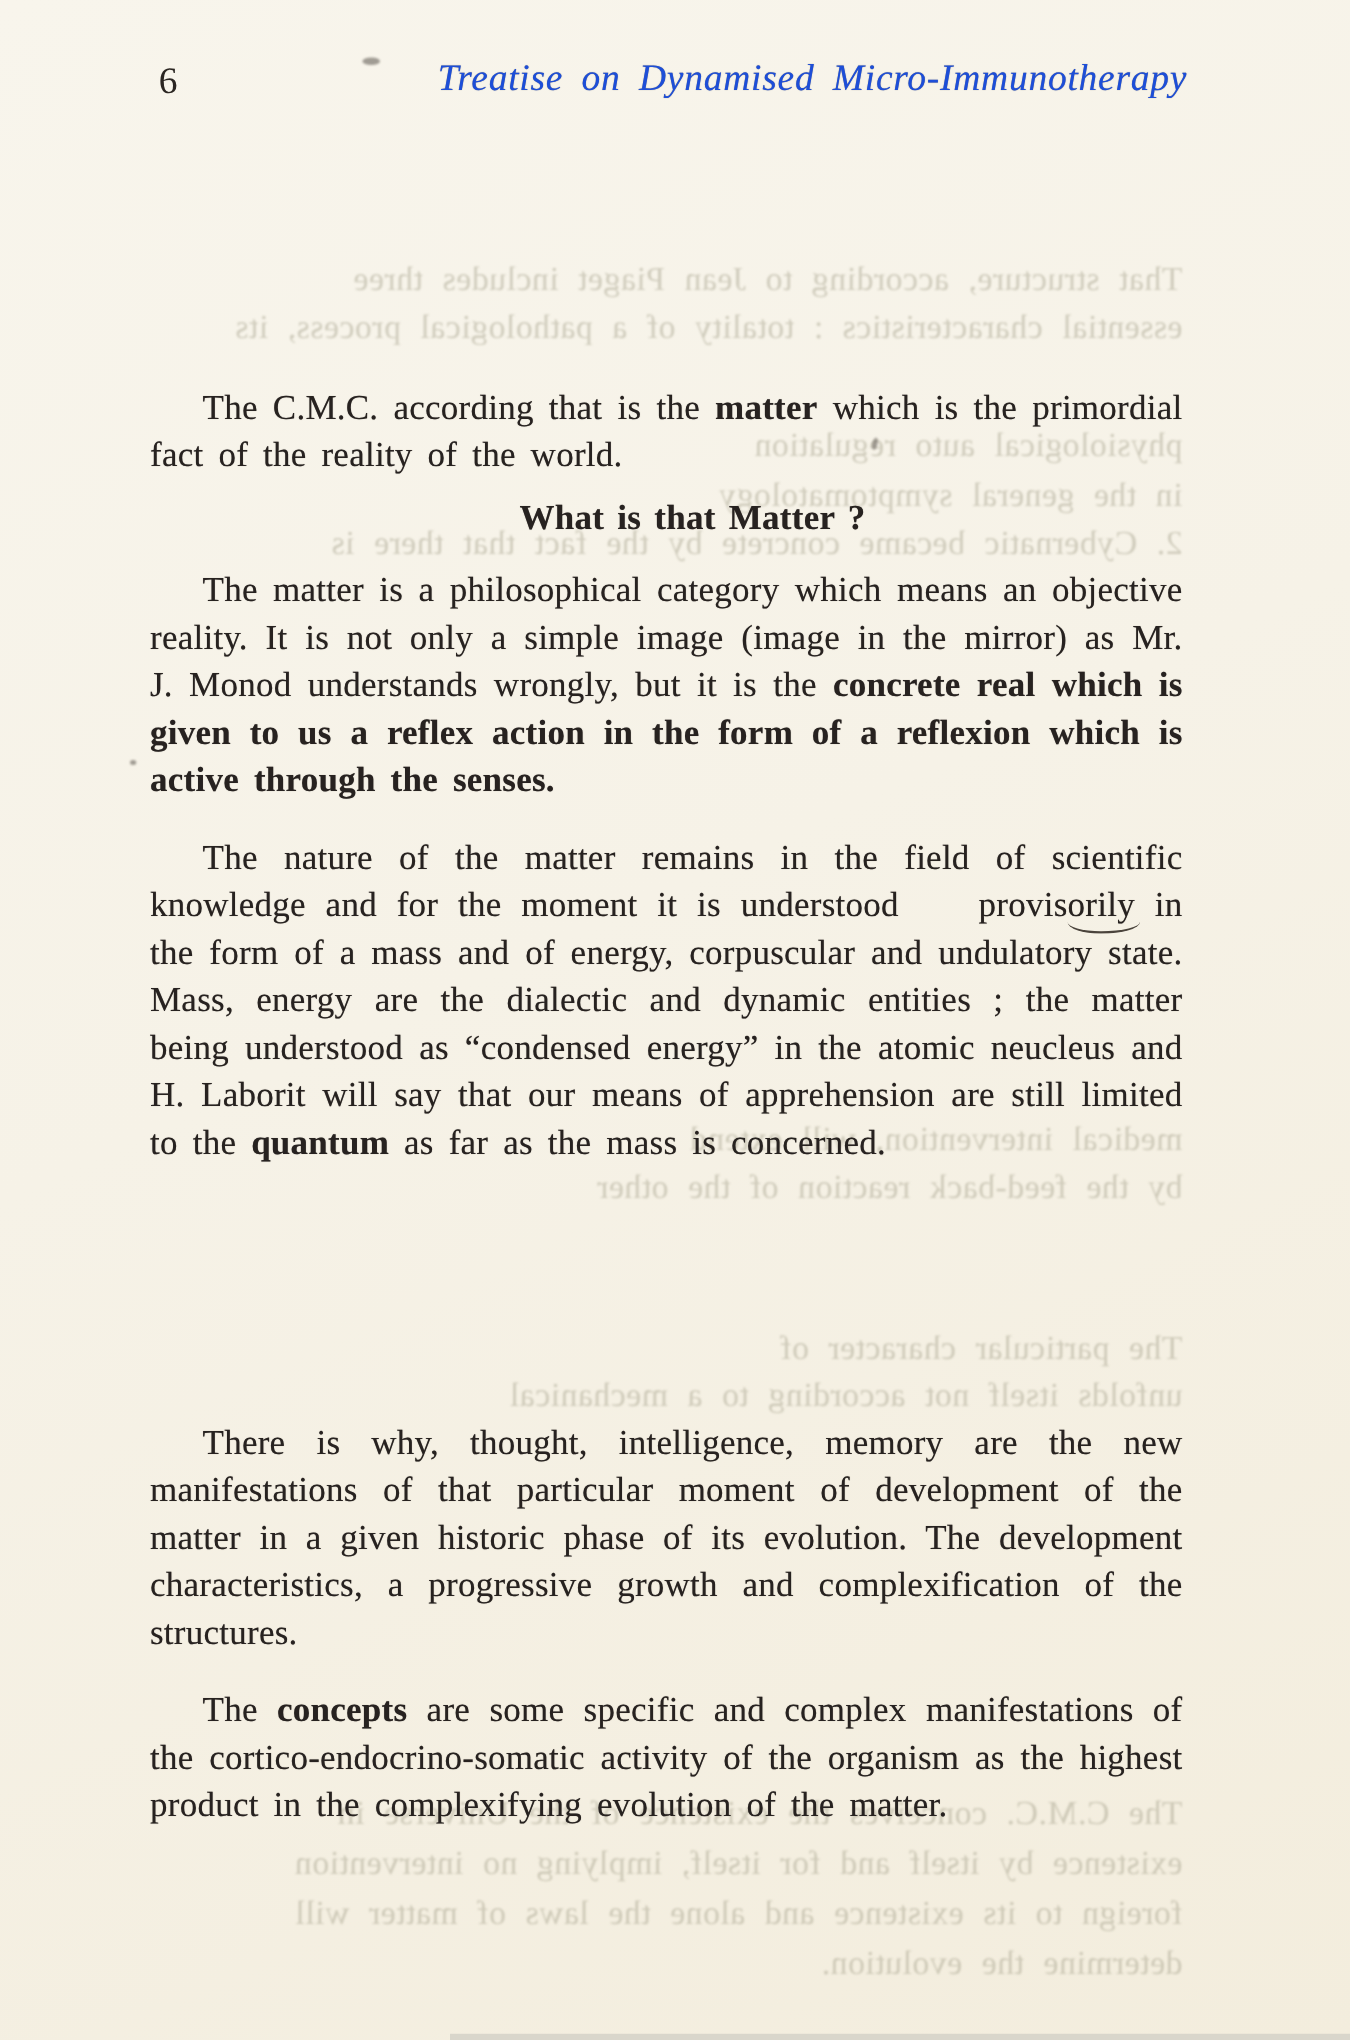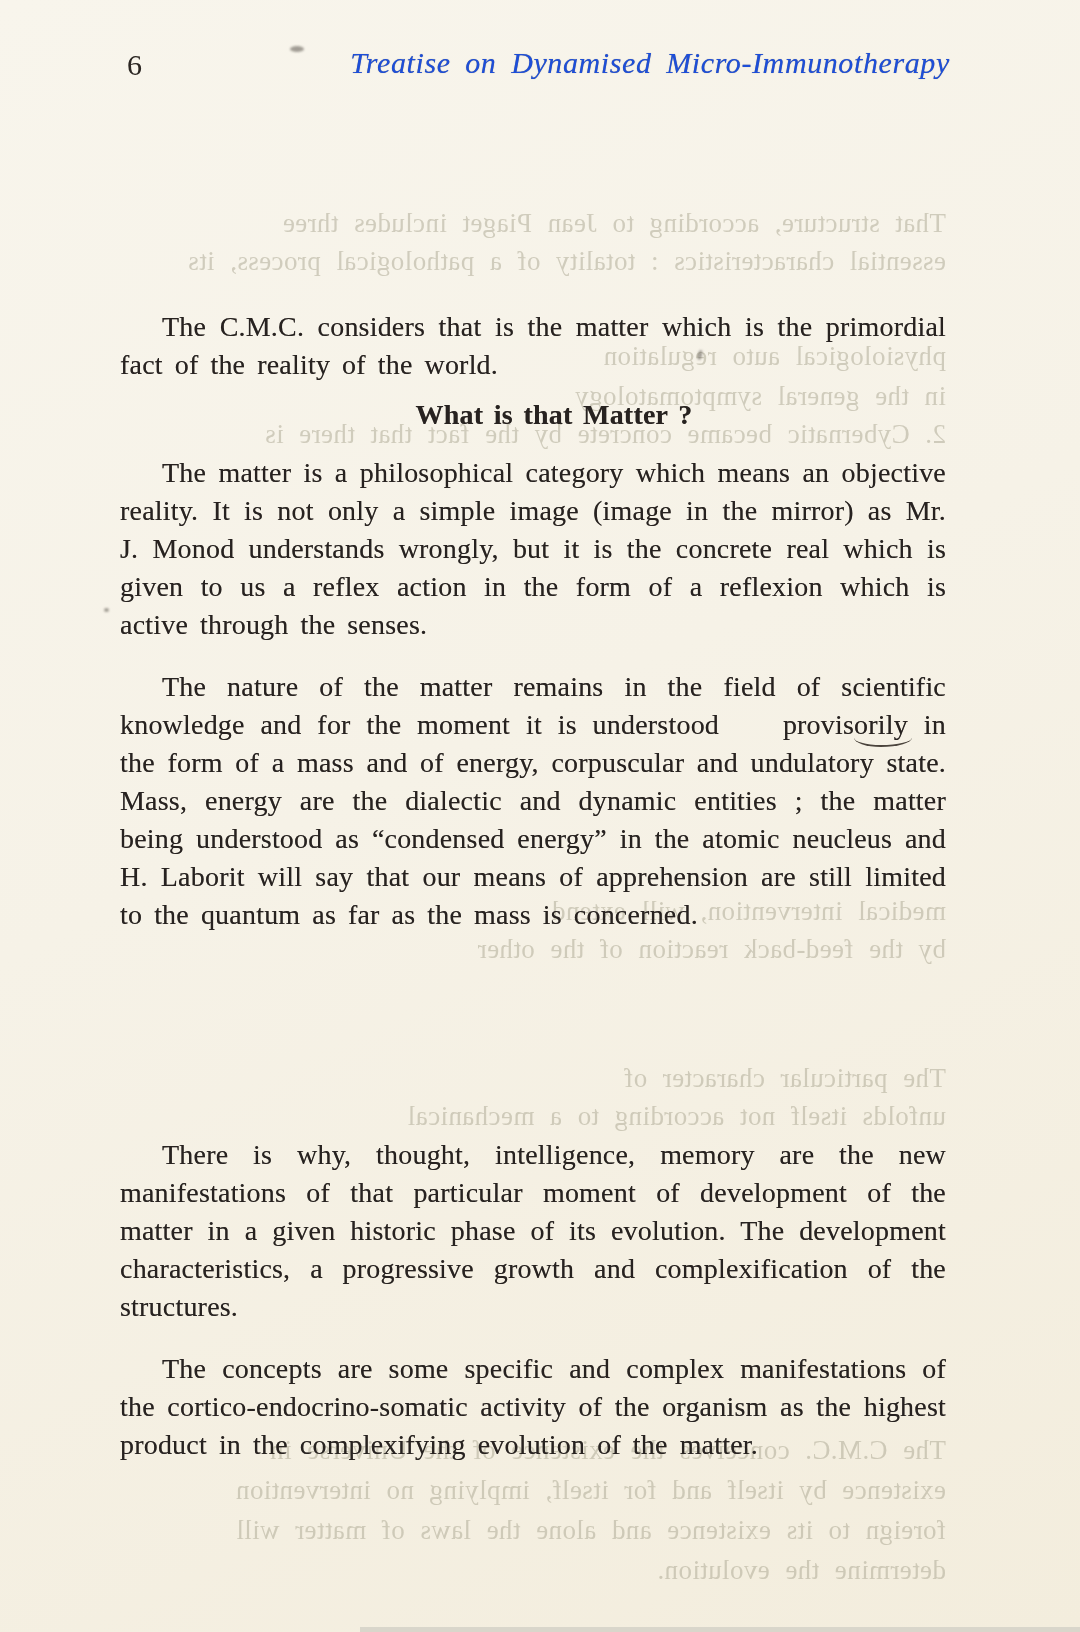--- a/index.html
+++ b/index.html
@@ -41,21 +41,21 @@
     width: 826px;
     font-size: 28px;
     line-height: 38px;
     text-align: justify;
     word-spacing: 0.17em;
     letter-spacing: 0.2px;
     color: #272220;
     text-shadow: 0 0 0.6px rgba(40, 33, 27, 0.5);
   }
   .indent { text-indent: 42px; }
-  .b { font-weight: normal; }
+  .b { font-weight: bold; }
   .i { }
 
   #p1 { top: 112px; }
   #p2 { top: 280px; }
   #heading {
     top: 368px;
     text-align: center;
     font-weight: bold;
     text-indent: 42px;
     word-spacing: 0.12em;
@@ -129,21 +129,21 @@
   <div class="bleed-line" style="top:1098px">unfolds itself not according to a mechanical</div>
   <div class="bleed-line" style="top:1432px">The C.M.C. conceives the existence of the Universe in</div>
   <div class="bleed-line" style="top:1472px">existence by itself and for itself, implying no intervention</div>
   <div class="bleed-line" style="top:1512px">foreign to its existence and alone the laws of matter will</div>
   <div class="bleed-line" style="top:1552px">determine the evolution.</div>
 
   <div class="page-number">6</div>
   <div class="running-title">Treatise on Dynamised Micro-Immunotherapy</div>
 
 
-  <p class="para indent" id="p2"><span>The C.M.C. considers that is the </span><span class="b">matter</span><span> which is the primordial fact of the reality of the world.</span></p>
+  <p class="para indent" id="p2"><span>The C.M.C. according that is the </span><span class="b">matter</span><span> which is the primordial fact of the reality of the world.</span></p>
 
   <p class="para" id="heading">What is that Matter ?</p>
 
   <p class="para indent" id="p3"><span>The matter is a philosophical category which means an objective reality. It is not only a simple image (image in the mirror) as Mr. J. Monod understands wrongly, but it is the </span><span class="b">concrete real which is given to us a reflex action in the form of a reflexion which is active through the senses.</span></p>
 
   <p class="para indent" id="p4"><span class="i">The nature of the matter</span><span> remains in the field of scientific knowledge and for the moment it is understood </span><span class="squiggle">provisorily</span><span> in the form of a mass and of energy, corpuscular and undulatory state. Mass, energy are the dialectic and dynamic entities ; the matter being understood as “condensed energy” in the atomic neucleus and H. Laborit will say that our means of apprehension are still limited to the </span><span class="b">quantum</span><span> as far as the mass is concerned.</span></p>
 
 
   <p class="para indent" id="p7"><span>The </span><span class="b">concepts</span><span> are some specific and complex manifestations of the cortico-endocrino-somatic activity of the organism as the highest product in the complexifying evolution of the matter.</span></p>
 

